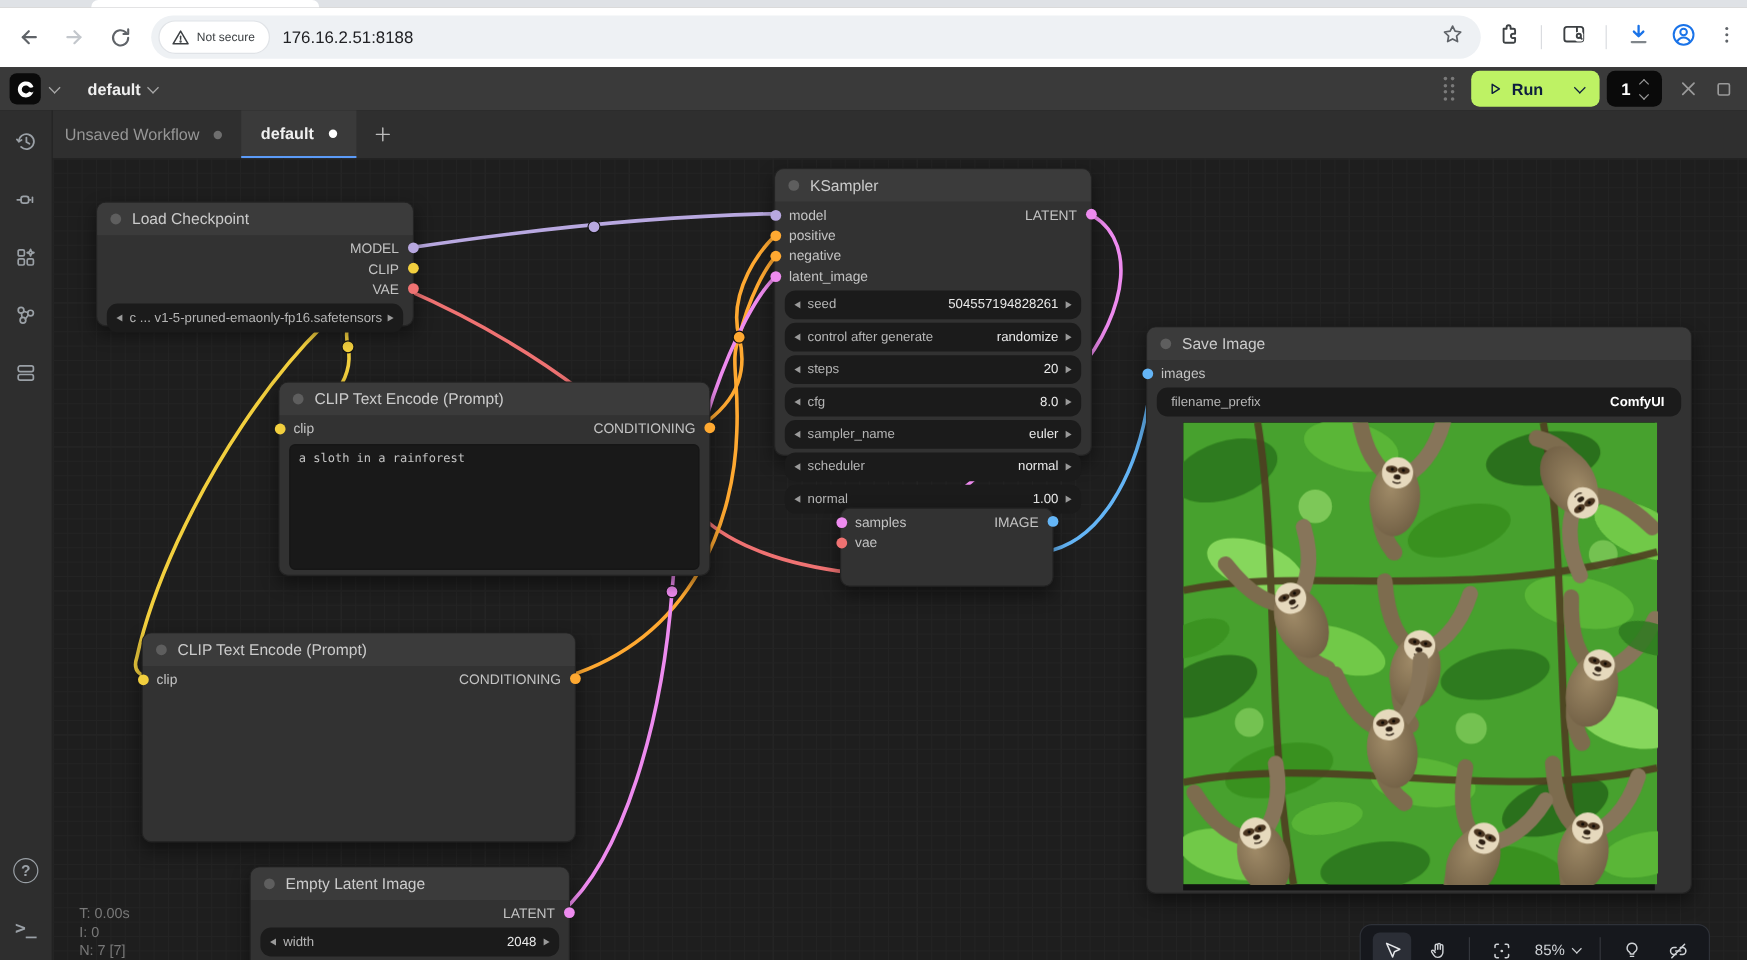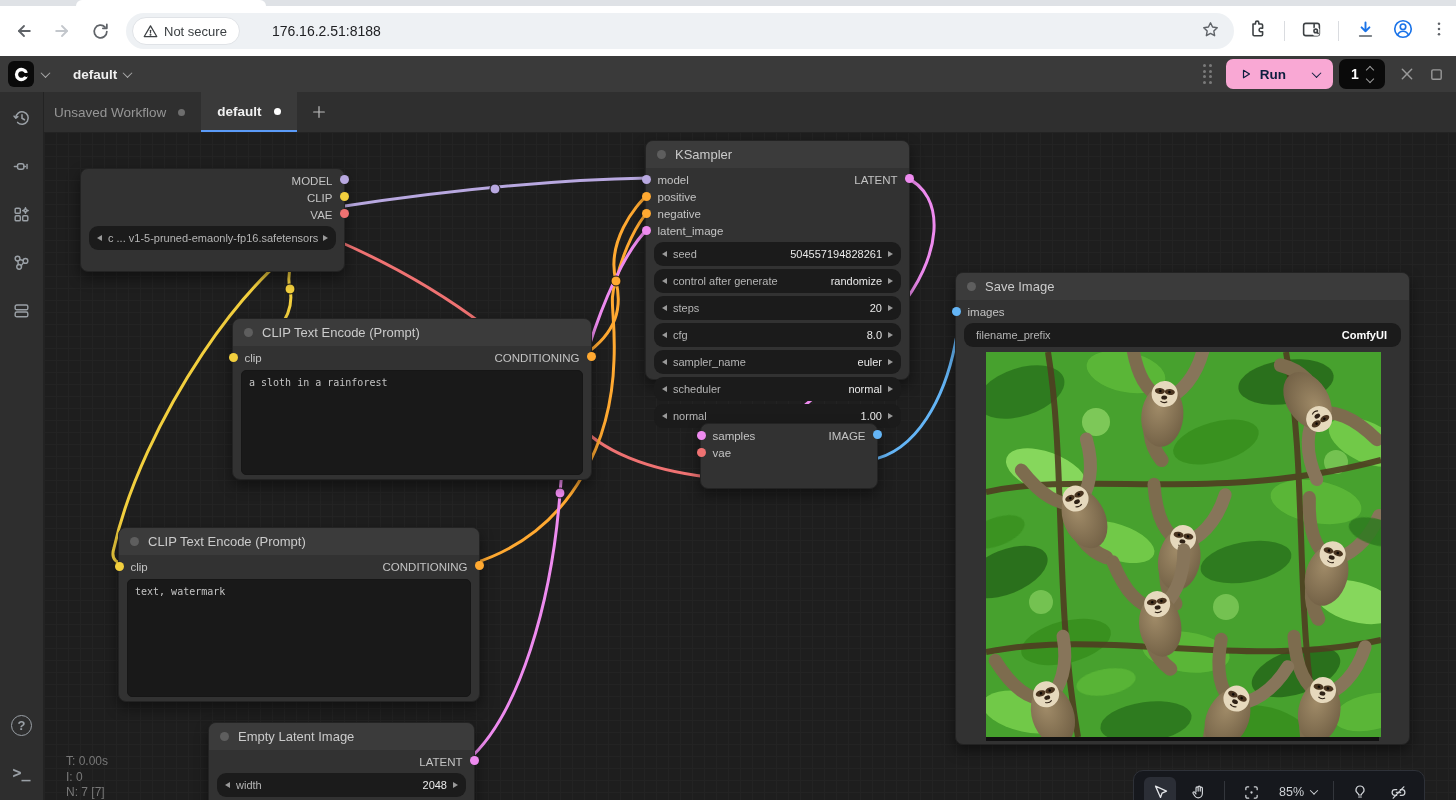--- a/index.html
+++ b/index.html
@@ -16,39 +16,39 @@
     display:flex; align-items:center;
   }
   .nav-btns { display:flex; align-items:center; gap:14px; padding:0 14px 0 12px; }
   .nav-btn { width:24px; height:24px; display:flex; align-items:center; justify-content:center; border-radius:50%; }
   .omnibox {
     flex:0 0 auto; width:1108px; height:36px; background:#eef1f4; border-radius:18px;
     display:flex; align-items:center; padding:0 6px 0 6px;
   }
   .sec-chip {
     height:28px; background:#ffffff; border:1px solid #e0e3e7; border-radius:14px;
-    display:flex; align-items:center; gap:6px; padding:1px 12px 0 10px; color:#3c4043; font-size:13px;
-  }
-  .url-text { margin-left:32px; font-size:14px; color:#202124; flex:1; }
+    display:flex; align-items:center; gap:6px; padding:1px 12px 0 10px; color:#3c4043; font-size:10px;
+  }
+  .url-text { margin-left:10px; font-size:14px; color:#202124; flex:1; }
   .omnibox .star { margin-left:auto; margin-right:8px; }
   .chrome-right { display:flex; align-items:center; gap:16px; margin-left:14px; }
   .vdiv { width:1px; height:20px; background:#dadce0; }
   
   .comfy-menubar {
     position:absolute; top:56px; left:0; width:100%; height:36px; background:#3a3a3a;
     display:flex; align-items:center; color:#e0e0e0;
   }
   .logo-box { width:26px; height:26px; margin-left:8px; background:#0a0a0a; border-radius:6px; display:flex; align-items:center; justify-content:center; }
   .chev { width:7px; height:7px; border-right:1.6px solid #aaa; border-bottom:1.6px solid #aaa; transform:rotate(45deg) translate(-1px,-1px); display:inline-block; }
   .wf-select { display:flex; align-items:center; gap:7px; margin-left:24px; font-size:13.5px; font-weight:bold; color:#efefef; cursor:pointer; }
   .menubar-right { margin-left:auto; display:flex; align-items:center; gap:14px; padding-right:12px; }
   .drag-handle { display:grid; grid-template-columns:repeat(2,3px); grid-auto-rows:3px; gap:2.5px; }
   .drag-handle i { background:#7a7a7a; border-radius:50%; }
   .run-btn {
-    height:30px; background:#f9a8d4; border-radius:7px; display:flex; align-items:center;
+    height:30px; background:#bef264; border-radius:7px; display:flex; align-items:center;
     color:#0e1e3e; font-size:13.5px; font-weight:bold; cursor:pointer; overflow:hidden;
   }
   .run-main { display:flex; align-items:center; gap:8px; padding:0 14px 0 14px; }
   .run-chev { padding:0 13px; height:100%; display:flex; align-items:center; }
   .run-chev .chev { border-color:#0e1e3e; }
   .batch-box { height:30px; min-width:46px; background:#0a0a0a; border-radius:7px; display:flex; align-items:center; padding:0 6px 0 12px; margin-left:-8px; }
   .batch-val { color:#fff; font-size:14px; font-weight:bold; }
   .spinners { display:flex; flex-direction:column; gap:3px; margin-left:8px; }
   .spin-up { width:6px; height:6px; border-left:1.5px solid #9a9a9a; border-top:1.5px solid #9a9a9a; transform:rotate(45deg); }
   .spin-dn { width:6px; height:6px; border-right:1.5px solid #9a9a9a; border-bottom:1.5px solid #9a9a9a; transform:rotate(45deg); }
@@ -338,20 +338,24 @@
           </g>
           <g stroke="#141414" stroke-width="1">
             <circle cx="451" cy="57" r="5" fill="#b8a8e0"></circle>
             <circle cx="246" cy="157" r="5" fill="#f2cf3e"></circle>
             <circle cx="572" cy="149" r="5" fill="#ffa931"></circle>
             <circle cx="516" cy="361" r="5" fill="#ee8bef"></circle>
           </g>
         </svg>
 
         <div class="node" style="left:36px;top:36px;width:265px;height:104px">
+          <div class="node-title">
+            <span class="coll-dot"></span>
+            <span>Load Checkpoint</span>
+          </div>
           <div class="node-body">
             <div class="slot-row" style="padding-right:0">
               <span class="out-slot">
                   <span>MODEL</span>
                   <span class="dot" style="background:#b8a8e0"></span>
                 </span>
             </div>
             <div class="slot-row">
               <span class="out-slot">
                   <span>CLIP</span>
@@ -480,21 +484,20 @@
             <div class="slot-row">
               <span class="in-slot">
                   <span class="dot" style="background:#f2cf3e"></span>
                   <span>clip</span>
                 </span>
               <span class="out-slot">
                   <span>CONDITIONING</span>
                   <span class="dot" style="background:#ffa931"></span>
                 </span>
             </div>
-            <div class="prompt-box" style="height:118px"><span>text, watermark</span></div>
           </div>
         </div>
 
         <div class="node" style="left:656px;top:291px;width:178px;height:66px">
           <div class="node-body">
             <div class="slot-row">
               <span class="in-slot">
                   <span class="dot" style="background:#ee8bef"></span>
                   <span>samples</span>
                 </span>

